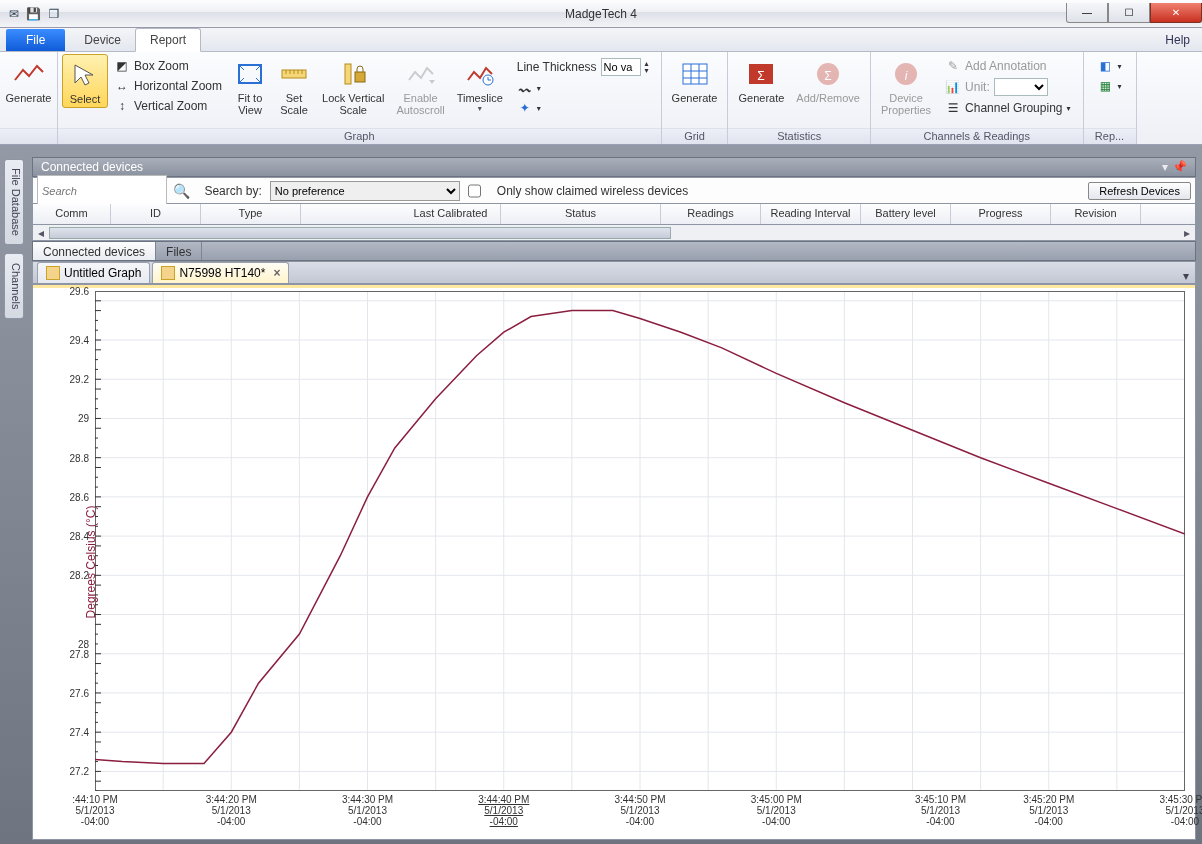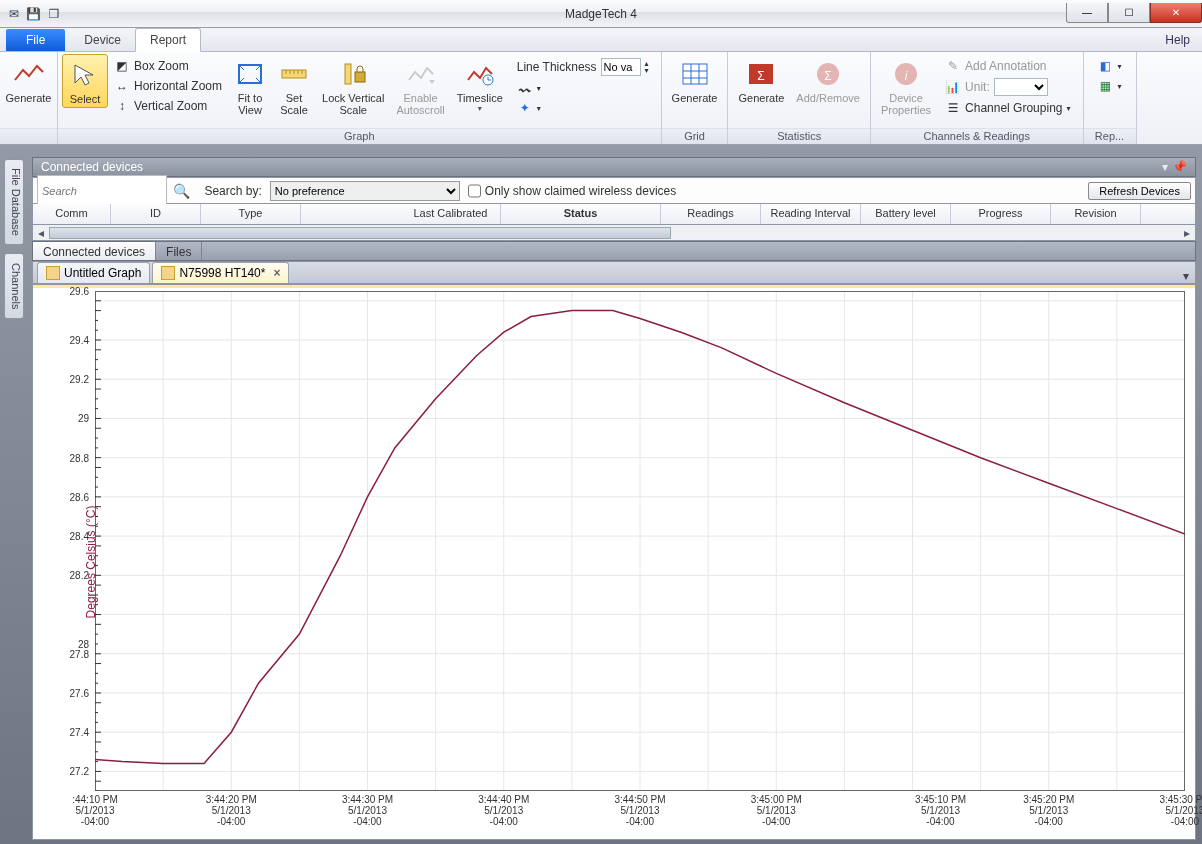--- a/index.html
+++ b/index.html
@@ -50,21 +50,21 @@
 
 
 .panelhdr { position:absolute; left:32px; right:6px; top:12px; height:20px; background:linear-gradient(to bottom,#a9afba,#8b929f); color:#fff; font-size:11px; padding:3px 8px; border:1px solid #6b7280; display:flex; align-items:center;}
 .panelhdr .rt { margin-left:auto; display:flex; gap:4px; color:#e8eaf0;}
 
 
 .searchrow { position:absolute; left:32px; right:6px; top:33px; height:26px; background:#fdfdfe; border:1px solid #8e96a5; border-top:none; display:flex; align-items:center; padding:0 4px; gap:8px; font-size:11px; color:#333;}
 .searchrow input[type=text]{ width:130px; height:32px; border:1px solid #bbb; font-style:italic; color:#888; padding:4px 4px; font-size:11px;}
 .searchrow .mag { color:#556; font-size:14px; margin-left:-2px; margin-right:6px;}
 .searchrow select { height:20px; border:1px solid #999; font-size:11px; width:190px;}
-.searchrow label { display:flex; gap:4px;}
+.searchrow label { display:flex; gap:16px;}
 .refreshbtn{ margin-left:auto; border:1px solid #888; background:linear-gradient(to bottom,#fefefe,#e3e6ed); padding:2px 10px; font-size:11px; border-radius:2px;}
 
 
 .gridhdr { position:absolute; left:32px; right:6px; top:59px; height:21px; background:linear-gradient(to bottom,#fdfdfe,#eceff5); border:1px solid #8e96a5; border-top:none; display:flex; }
 .gridhdr div { border-right:1px solid #c7ccd8; padding:3px 0; text-align:center; font-size:11px; color:#333; }
 .gridhdr div.sel { background:linear-gradient(to bottom,#fff7d8,#ffe9a0);margin-top:37px; }
 
 .hscroll{ position:absolute; left:32px; right:6px; top:80px; height:16px; background:#eef0f4; border:1px solid #8e96a5; border-top:none; display:flex; align-items:center;}
 .hscroll .arrow{ width:16px; text-align:center; color:#556;}
 .hscroll .track{ flex:1; height:12px; background:#eef0f4; position:relative;}
@@ -335,21 +335,21 @@
       </label>
     <button class="refreshbtn">Refresh Devices</button>
   </div>
 
   <div class="gridhdr" id="gridhdr">
       <div style="width: 78px;">Comm</div>
       <div style="width: 90px;">ID</div>
       <div style="width: 100px;">Type</div>
       <div class="sel" style="width: 100px;">Serial</div>
       <div style="width: 100px;">Last Calibrated</div>
-      <div style="width: 160px; font-weight: bold;">Status</div>
+      <div style="width: 160px;">Status</div>
       <div style="width: 100px;">Readings</div>
       <div style="width: 100px;">Reading Interval</div>
       <div style="width: 90px;">Battery level</div>
       <div style="width: 100px;">Progress</div>
       <div style="width: 90px;">Revision</div>
       <div style="width: 50px; margin-top: 24px;">Tim</div>
     </div>
   <div class="hscroll">
     <div class="arrow">◂</div>
     <div class="track">
@@ -474,21 +474,21 @@
         <div class="ytick" style="top: 245.098px;">28.4</div>
         <div class="ytick" style="top: 205.882px;">28.6</div>
         <div class="ytick" style="top: 166.667px;">28.8</div>
         <div class="ytick" style="top: 127.451px;">29</div>
         <div class="ytick" style="top: 88.2353px;">29.2</div>
         <div class="ytick" style="top: 49.0196px;">29.4</div>
         <div class="ytick" style="top: 0;">29.6</div>
         <div class="xtick" style="left: 0px;">:44:10 PM<br>5/1/2013<br>-04:00</div>
         <div class="xtick" style="left: 136.25px;">3:44:20 PM<br>5/1/2013<br>-04:00</div>
         <div class="xtick" style="left: 272.5px;">3:44:30 PM<br>5/1/2013<br>-04:00</div>
-        <div class="xtick" style="left: 408.75px;">3:44:40 PM<br>5/1/2013<br>-04:00</div>
+        <div class="xtick" style="left: 408.75px; text-decoration: underline;">3:44:40 PM<br>5/1/2013<br>-04:00</div>
         <div class="xtick" style="left: 545px;">3:44:50 PM<br>5/1/2013<br>-04:00</div>
         <div class="xtick" style="left: 681.25px;">3:45:00 PM<br>5/1/2013<br>-04:00</div>
         <div class="xtick" style="left: 817.5px; margin-left: 28px;">3:45:10 PM<br>5/1/2013<br>-04:00</div>
         <div class="xtick" style="left: 953.75px;">3:45:20 PM<br>5/1/2013<br>-04:00</div>
         <div class="xtick" style="left: 1090px;">3:45:30 PM<br>5/1/2013<br>-04:00</div>
       </div>
   </div>
 </div>
 
 </body></html>

